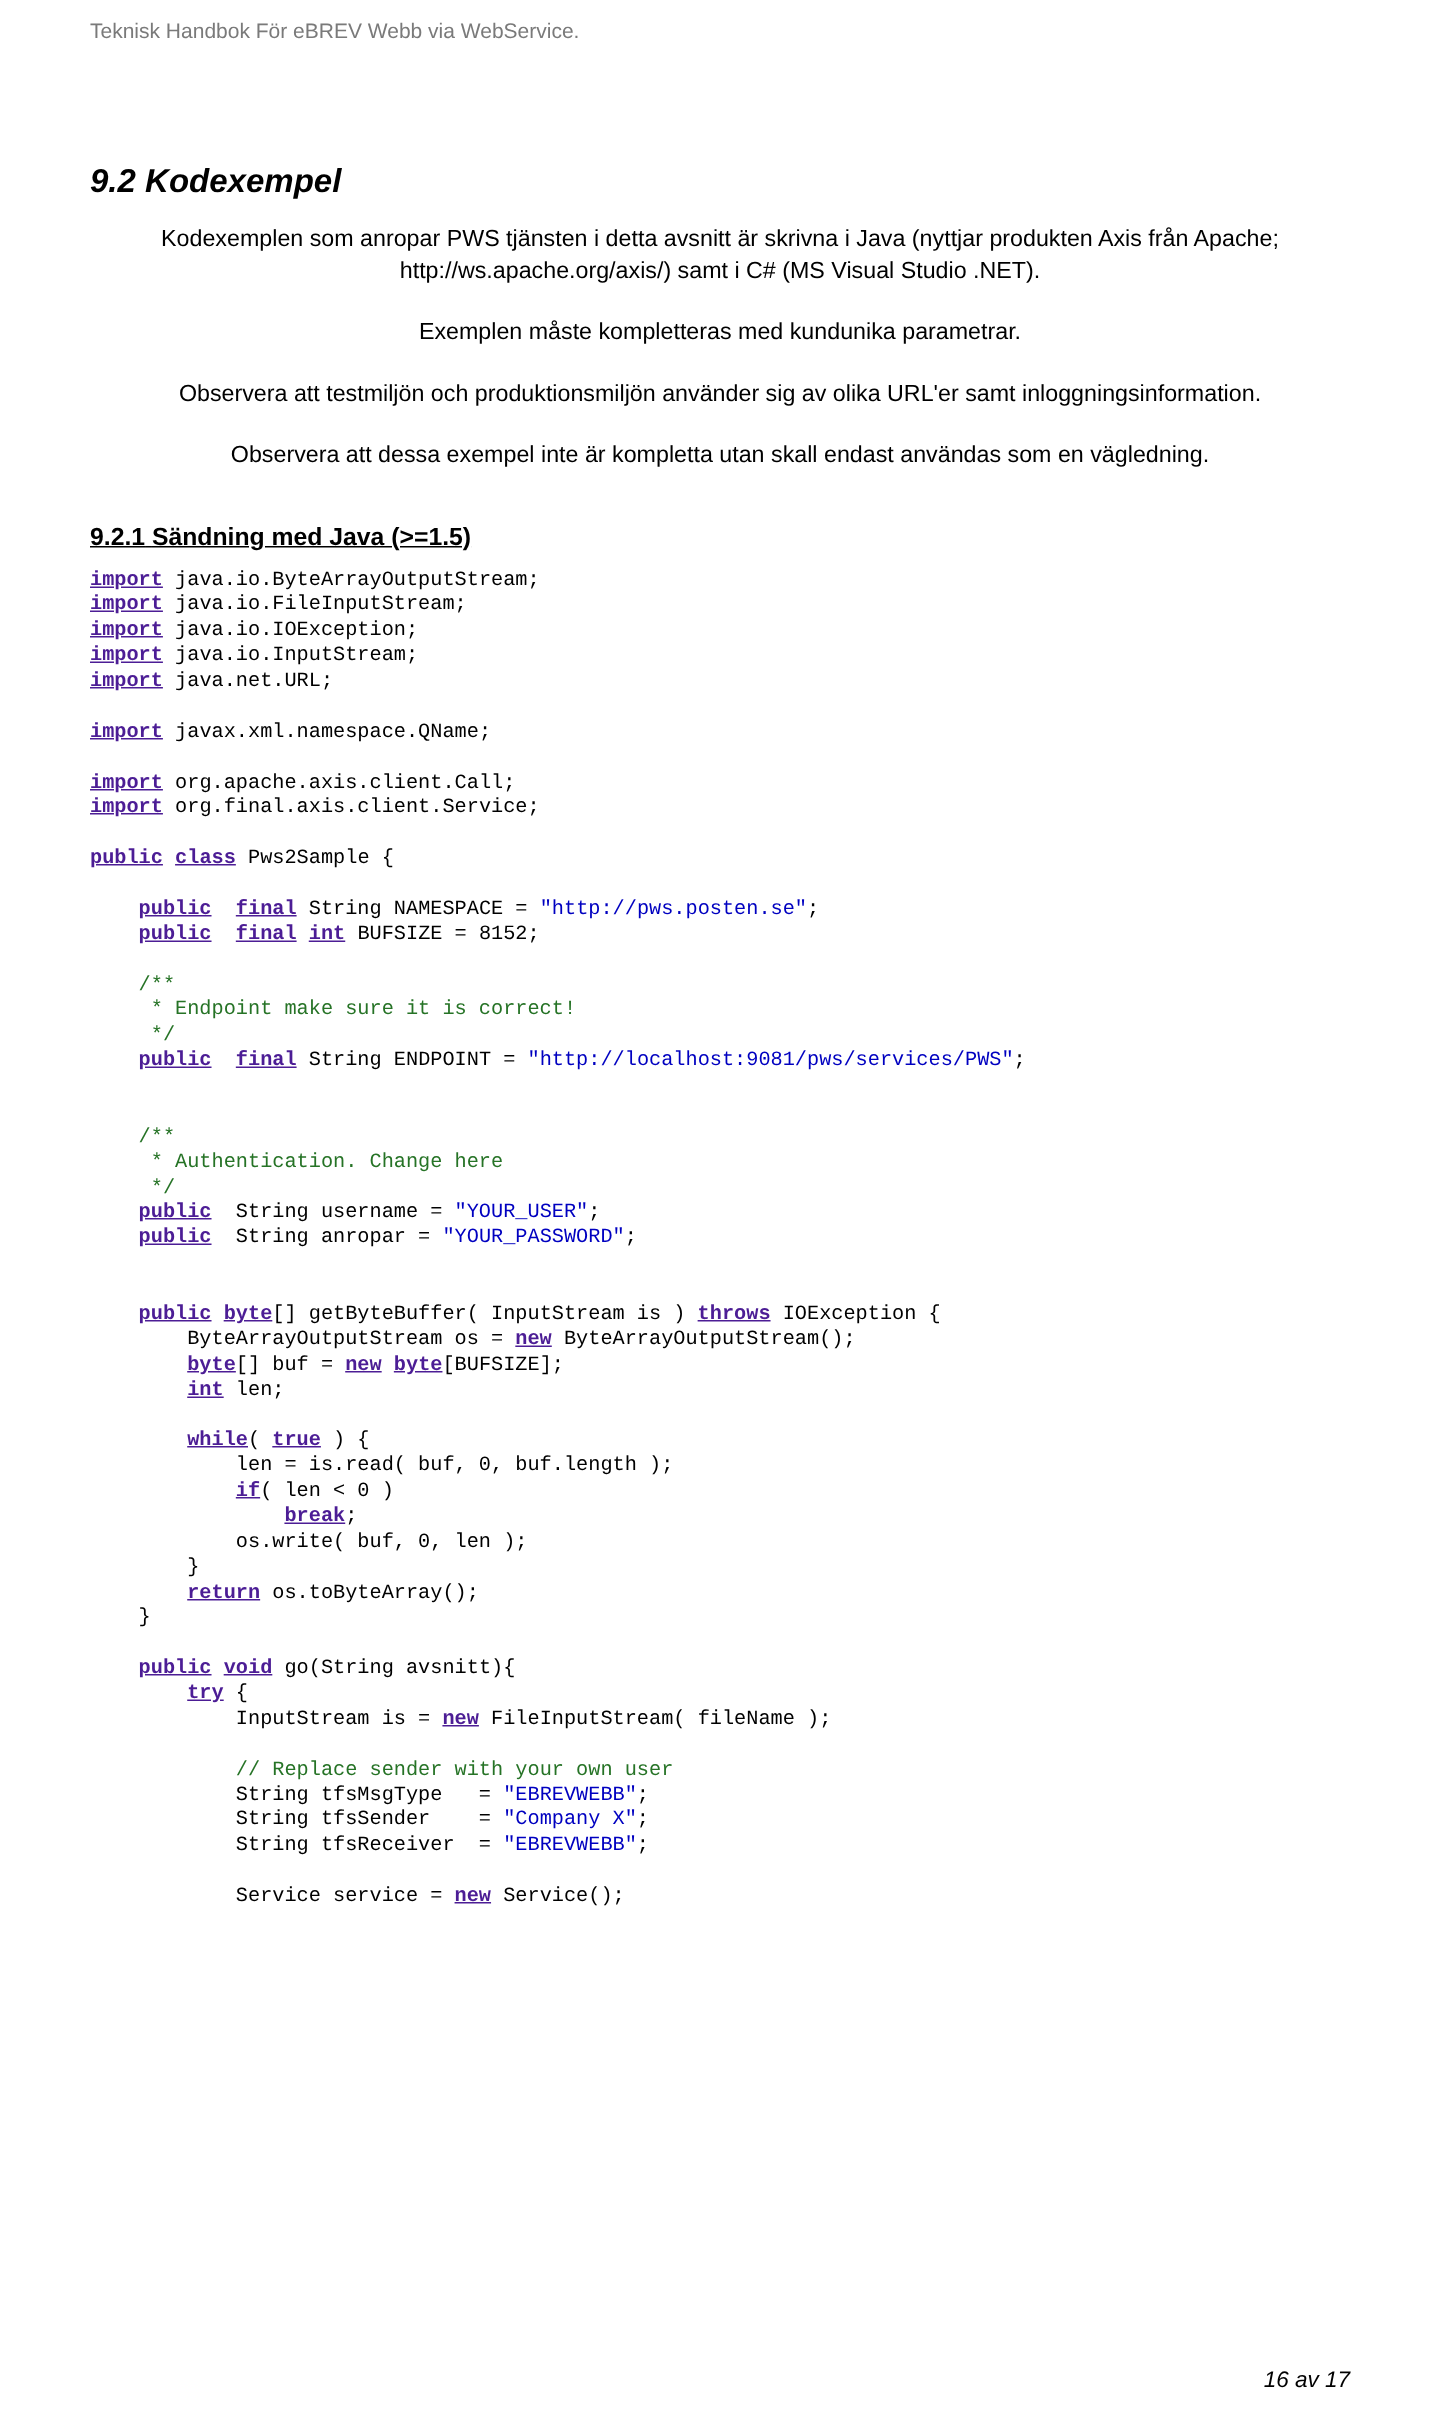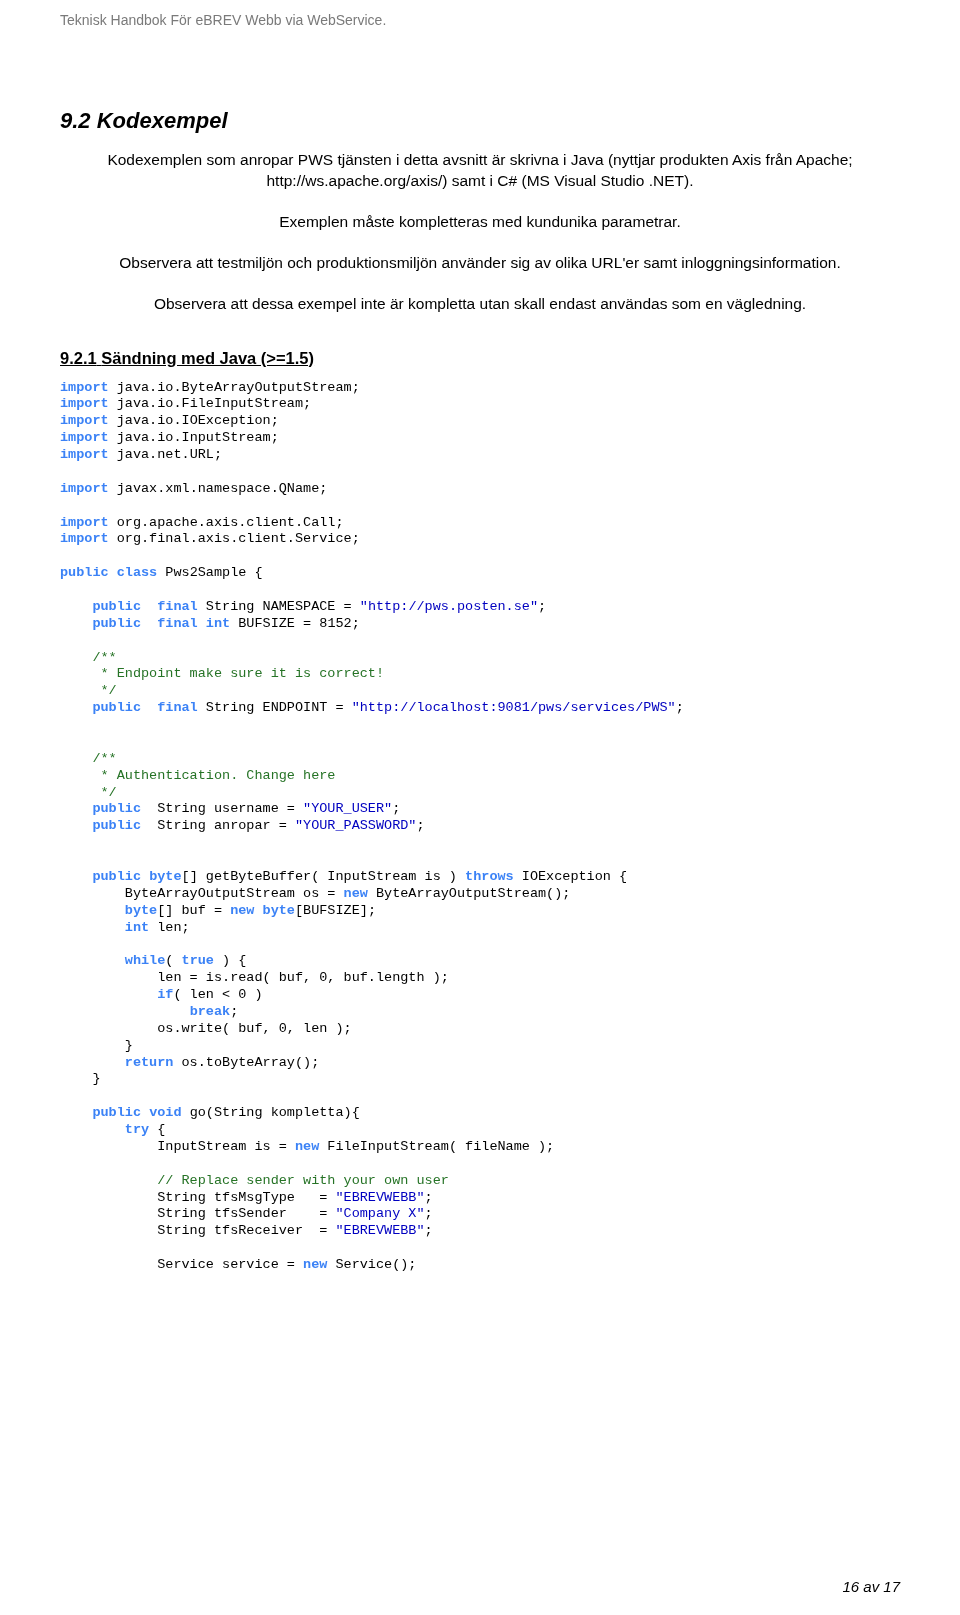--- a/index.html
+++ b/index.html
@@ -36,21 +36,21 @@
     margin-top: 34px;
     margin-bottom: 12px;
   }
   pre.code {
     font-family: "Courier New", Courier, monospace;
     font-size: 13.5px;
     line-height: 1.25;
     white-space: pre;
     margin-bottom: 20px;
   }
-  .kw  { color: #3b82f6; font-weight: bold; }  
+  .kw  { color: #4c1d95; font-weight: bold; text-decoration: underline; }  
   .str { color: #0000c0; }                    
   .cm  { color: #267326; }                    
   .page-num {
     position: absolute;
     right: 60px;
     bottom: 20px;
     font-size: 15px;
     color: #000;
     font-style: italic;
   }
@@ -111,21 +111,21 @@
 
         <span class="kw">while</span>( <span class="kw">true</span><span> ) {</span>
 <span>            len = is.read( buf, 0, buf.length );</span>
             <span class="kw">if</span><span>( len &lt; 0 )</span>
                 <span class="kw">break</span>;
 <span>            os.write( buf, 0, len );</span>
 <span>        }</span>
         <span class="kw">return</span><span> os.toByteArray();</span>
 <span>    }</span>
 
-    <span class="kw">public</span> <span class="kw">void</span><span> go(String kompletta){</span>
+    <span class="kw">public</span> <span class="kw">void</span><span> go(String avsnitt){</span>
         <span class="kw">try</span><span> {</span>
 <span>            InputStream is = </span><span class="kw">new</span><span> FileInputStream( fileName );</span>
 
             <span class="cm">// Replace sender with your own user</span>
 <span>            String tfsMsgType   = </span><span class="str">"EBREVWEBB"</span><span>;</span>
 <span>            String tfsSender    = </span><span class="str">"Company X"</span><span>;</span>
 <span>            String tfsReceiver  = </span><span class="str">"EBREVWEBB"</span><span>;</span>
 
 <span>            Service service = </span><span class="kw">new</span><span> Service();</span>
 </pre>

